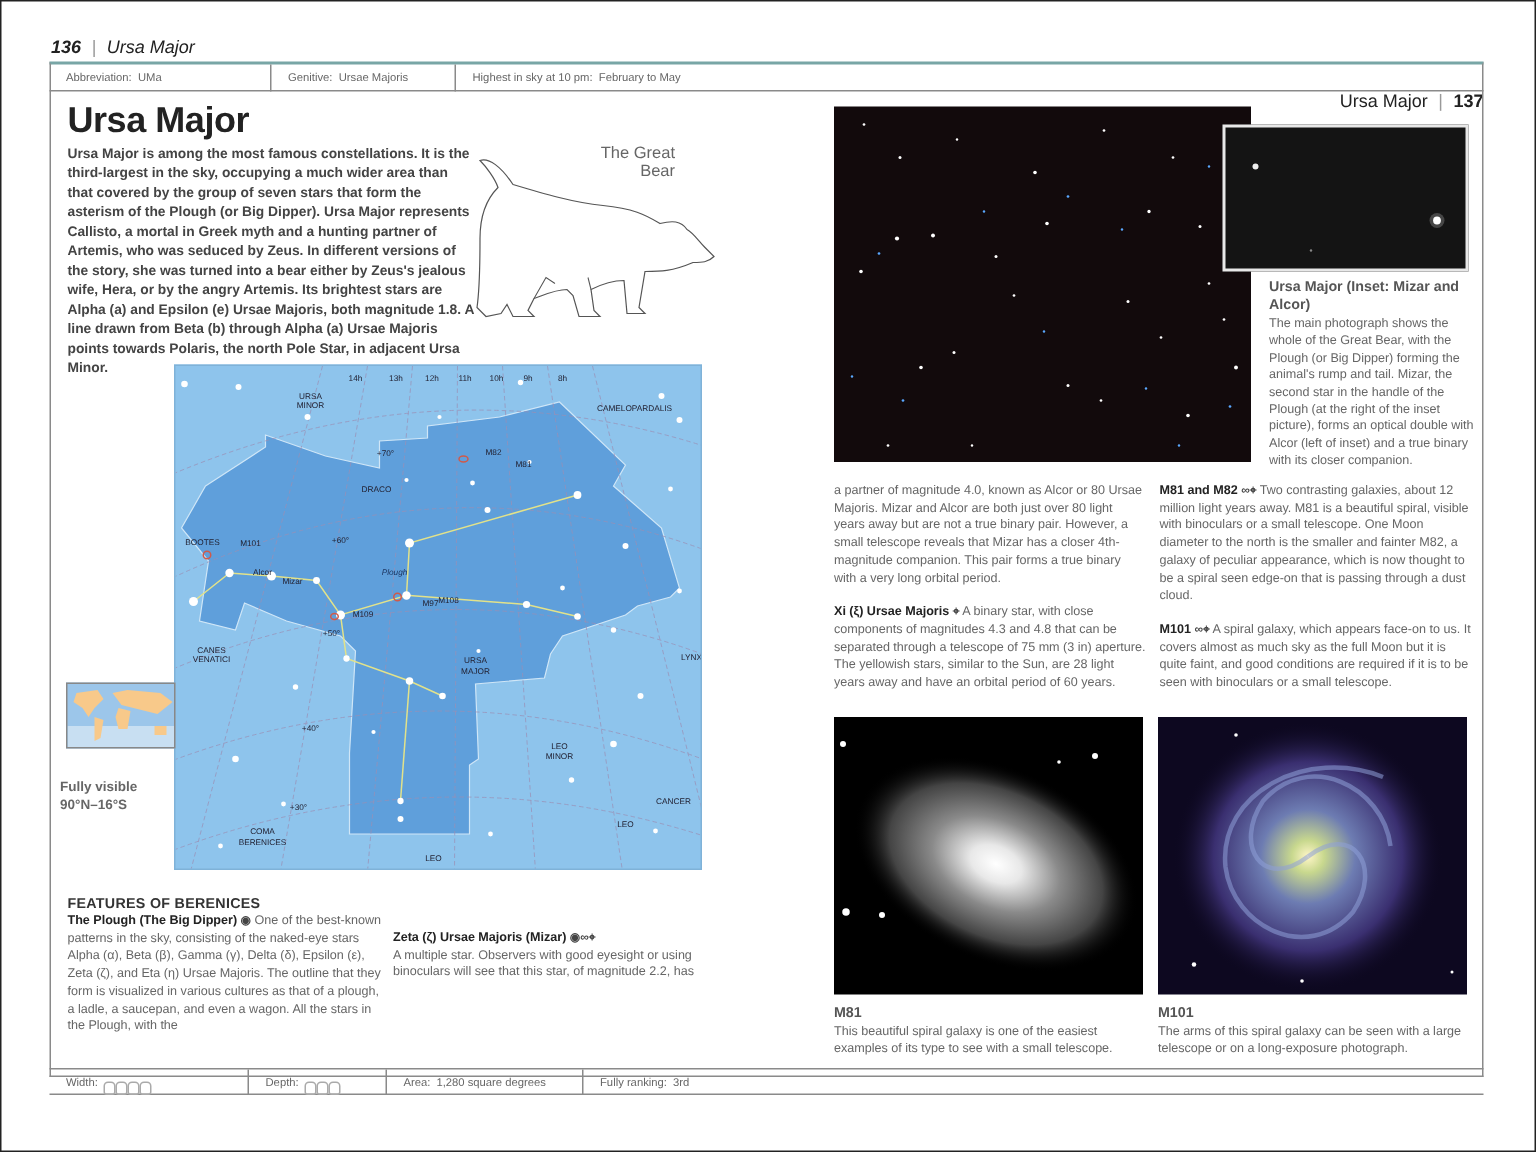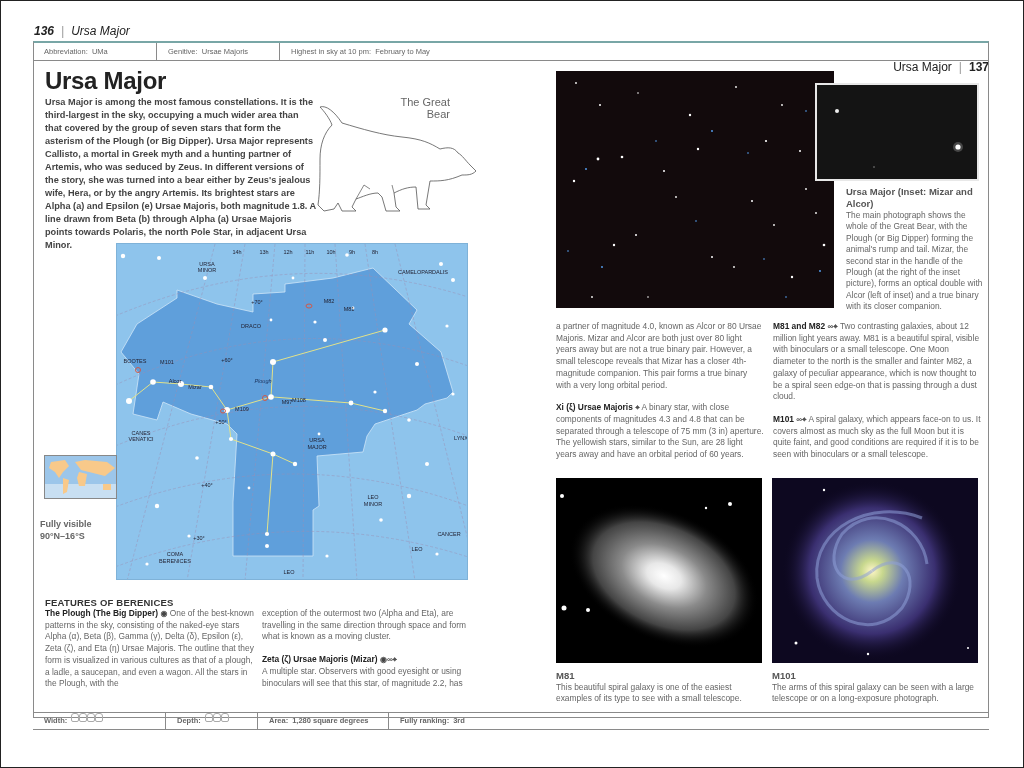--- a/index.html
+++ b/index.html
@@ -11,21 +11,21 @@
   .running-right { position: absolute; right: 35px; top: 24px; font-size: 12px; color: #222; margin-top: 36px; }
   .running-left b, .running-right b { font-weight: bold; }
   .sep { color: #999; margin: 0 7px; }
 
   .outer-box { position: absolute; left: 33px; top: 41px; width: 956px; height: 677px; border-left: 1px solid #8a8a8a; border-right: 1px solid #8a8a8a; border-bottom: 1px solid #8a8a8a; border-top: 2px solid #78a6a6; }
 
   .info-bar { position: absolute; left: 33px; top: 43px; width: 956px; height: 18px; border-bottom: 1px solid #8a8a8a; display: flex; font-size: 7.5px; color: #666; }
   .info-cell { height: 18px; line-height: 17px; padding-left: 11px; border-right: 1px solid #8a8a8a; white-space: nowrap; }
 
   .foot-bar { position: absolute; left: 33px; top: 712px; width: 956px; height: 18px; border-top: 1px solid #8a8a8a; border-bottom: 1px solid #8a8a8a; display: flex; font-size: 7.5px; color: #666; }
-  .foot-cell { height: 17px; line-height: 16px; padding-left: 11px; border-right: 1px solid #8a8a8a; white-space: nowrap; display: flex; align-items: flex-start; gap: 4px; font-weight: bold; }
+  .foot-cell { height: 17px; line-height: 16px; padding-left: 11px; border-right: 1px solid #8a8a8a; white-space: nowrap; display: flex; align-items: flex-end; gap: 4px; }
   .hands { display: inline-flex; gap: 0; }
   .hand { display: inline-block; width: 8px; height: 9px; border: 1px solid #aaa; border-radius: 3px 3px 2px 2px; margin-right: 0px; }
 
   .title { position: absolute; left: 45px; top: 67px; font-size: 24px; font-weight: bold; color: #222; letter-spacing: -0.3px; }
   .intro { position: absolute; left: 45px; top: 96px; width: 272px; font-size: 9.2px; line-height: 13px; font-weight: bold; color: #444; }
 
   .bear-label { position: absolute; left: 390px; top: 96px; width: 60px; text-align: right; font-size: 11px; font-weight: normal; color: #666; line-height: 12px; }
   .bear { position: absolute; left: 312px; top: 95px; width: 180px; height: 130px; }
 
   .map { position: absolute; left: 116px; top: 243px; width: 352px; height: 337px; background: #8ec4ec; overflow: hidden; border: 1px solid #7fb2d8; }
@@ -57,21 +57,21 @@
 <div class="running-left">
   <b>136</b><span class="sep">|</span><span>Ursa Major</span>
 </div>
 <div class="running-right">
   <span>Ursa Major</span><span class="sep">|</span><b>137</b>
 </div>
 
 <div class="outer-box"></div>
 
 <div class="info-bar">
-  <div class="info-cell" style="width:124px">
+  <div class="info-cell" style="width:148px">
     <span>Abbreviation:</span>&nbsp;
     <span>UMa</span>
   </div>
   <div class="info-cell" style="width:123px">
     <span>Genitive:</span>&nbsp;
     <span>Ursae Majoris</span>
   </div>
   <div class="info-cell" style="flex:1; border-right:none">
     <span>Highest in sky at 10 pm:</span>&nbsp;
     <span>February to May</span>
@@ -227,21 +227,20 @@
 
 <div class="features-head">FEATURES OF BERENICES</div>
 
 <div class="col-text" style="left:45px; top:608px; width:210px;">
   <b>The Plough (The Big Dipper)</b>
   <span class="sym">◉</span>
   <span>One of the best-known patterns in the sky, consisting of the naked-eye stars Alpha (α), Beta (β), Gamma (γ), Delta (δ), Epsilon (ε), Zeta (ζ), and Eta (η) Ursae Majoris. The outline that they form is visualized in various cultures as that of a plough, a ladle, a saucepan, and even a wagon. All the stars in the Plough, with the</span>
 </div>
 
 <div class="col-text" style="left:262px; top:608px; width:215px;">
-  <div>exception of the outermost two (Alpha and Eta), are travelling in the same direction through space and form what is known as a moving cluster.</div>
   <div style="margin-top:11px">
     <b>Zeta (ζ) Ursae Majoris (Mizar)</b>
     <span class="sym">◉</span><span class="sym">∞</span><span class="sym">⌖</span>
     <div>A multiple star. Observers with good eyesight or using binoculars will see that this star, of magnitude 2.2, has</div>
   </div>
 </div>
 
 <div class="col-text" style="left:556px; top:321px; width:208px;">
   <div>a partner of magnitude 4.0, known as Alcor or 80 Ursae Majoris. Mizar and Alcor are both just over 80 light years away but are not a true binary pair. However, a small telescope reveals that Mizar has a closer 4th-magnitude companion. This pair forms a true binary with a very long orbital period.</div>
   <div style="margin-top:11px">

